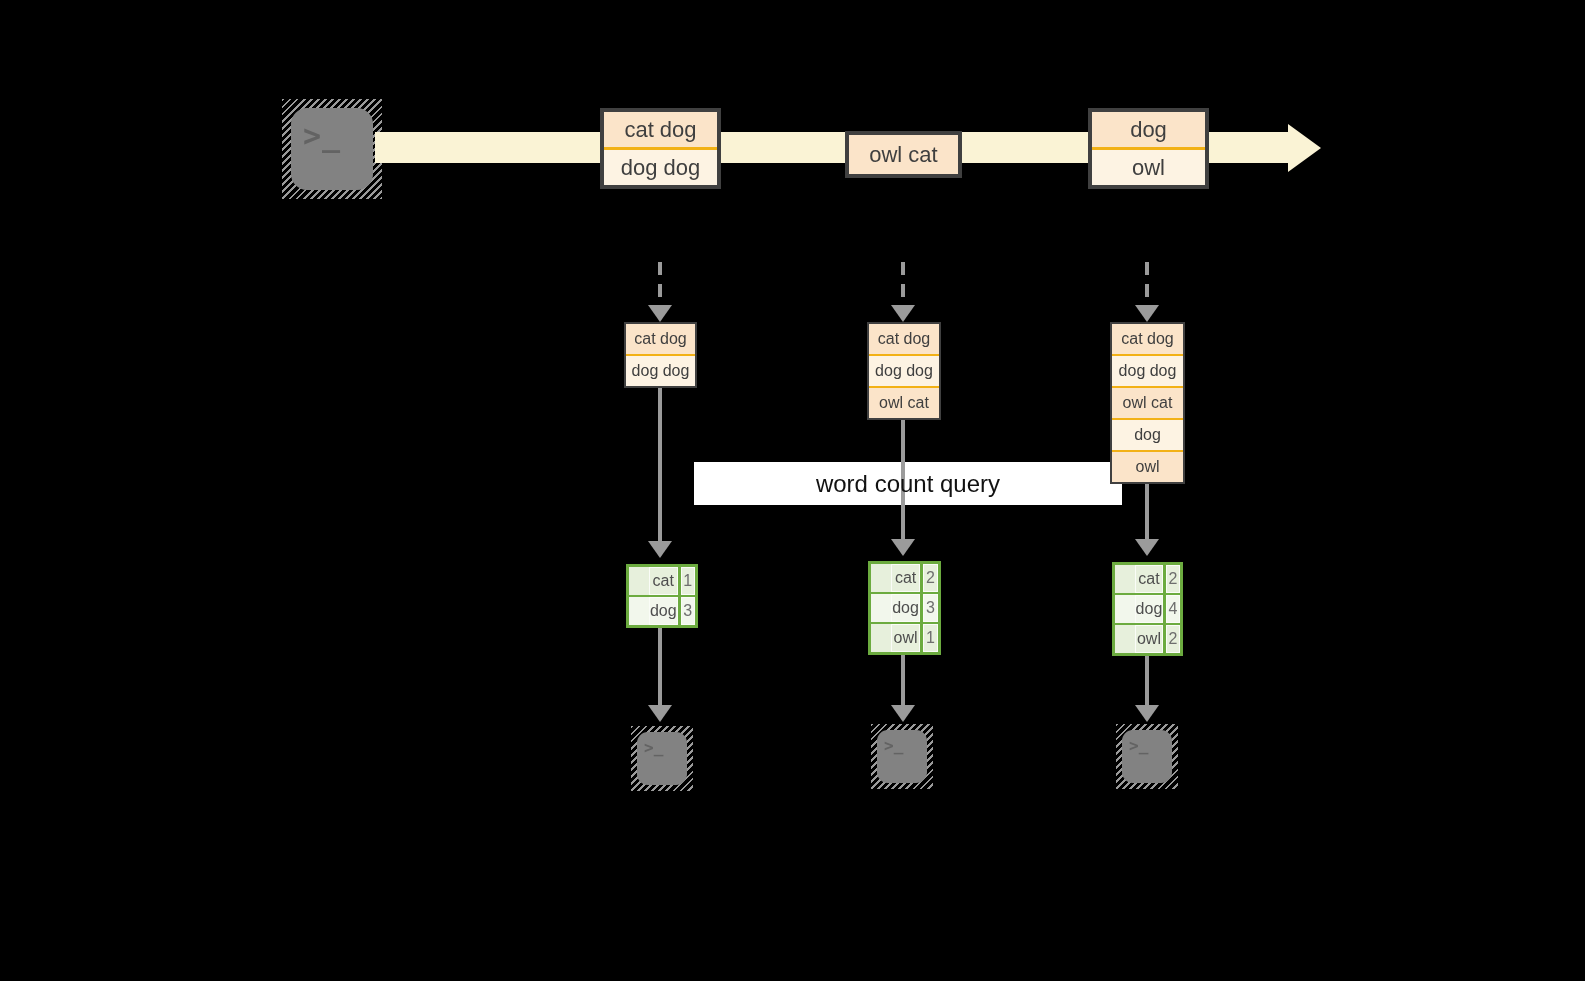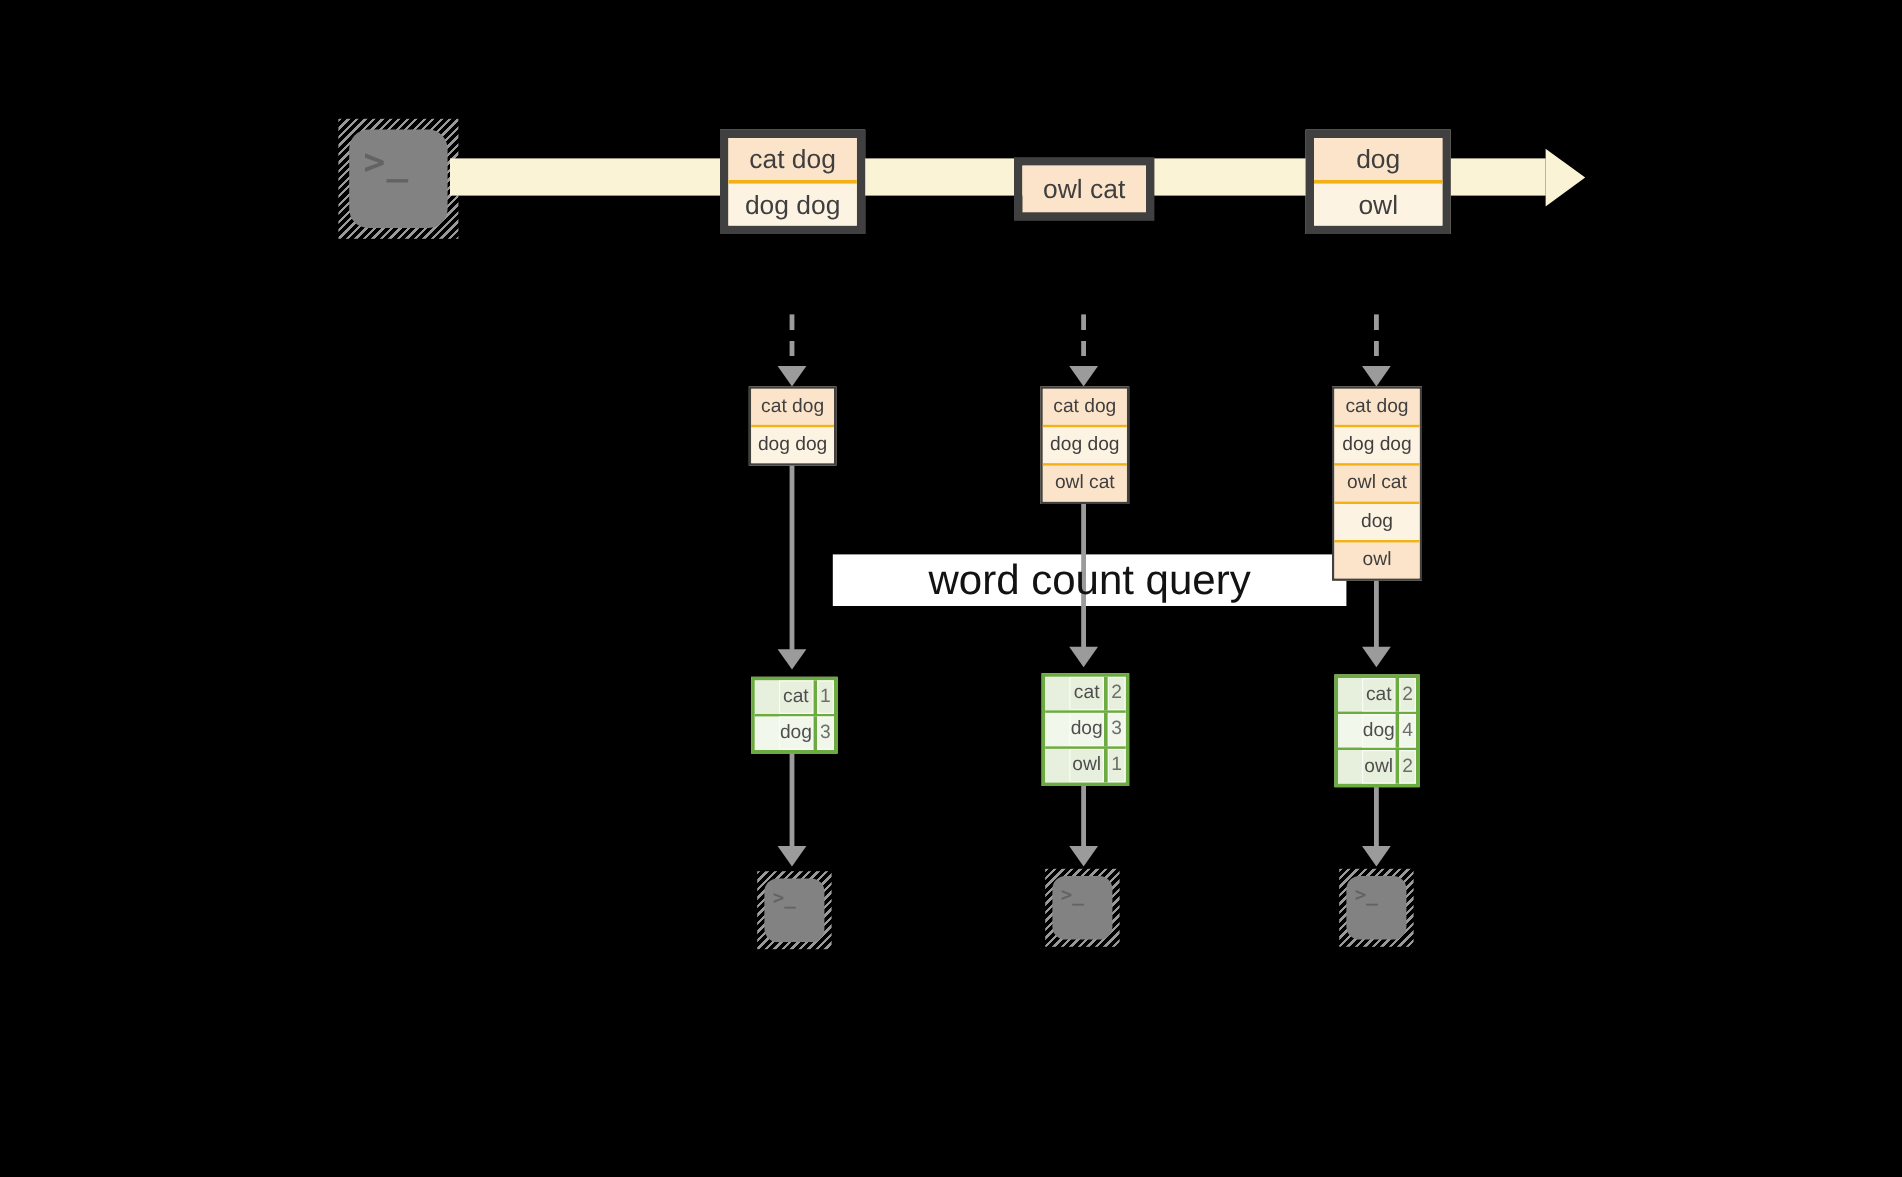--- a/index.html
+++ b/index.html
@@ -23,21 +23,21 @@
   #sink1 { left:631px; top:726px; }
   #sink2 { left:871px; top:724px; }
   #sink3 { left:1116px; top:724px; }
 
   
   .band { position:absolute; left:375px; top:132px; width:913px; height:31px; background:#FAF3D5; z-index:2; }
   .band-head { position:absolute; left:1288px; top:124px; width:0; height:0; z-index:2;
     border-top:24px solid transparent; border-bottom:24px solid transparent; border-left:33px solid #FAF3D5; }
 
   
-  .obox { position:absolute; border:7px solid #404040; box-sizing:border-box; z-index:4; background:#FBE4C9; }
+  .obox { position:absolute; border:4px solid #404040; box-sizing:border-box; z-index:4; background:#FBE4C9; }
   .obox .row { display:flex; align-items:center; justify-content:center; color:#3F3F3F; }
   .row.dark  { background:#FBE4C9; }
   .row.light { background:#FDF3E3; }
   .obox.big  { font-size:22px; }
   .obox.big .row { height:35px; }
   .obox.big .row + .row { border-top:3px solid #F2B116; }
   .obox.small { border-width:2px; font-size:16px; }
   .obox.small .row { height:30px; }
   .obox.small .row + .row { border-top:2px solid #F2B116; }
 
@@ -64,21 +64,21 @@
   #mid2 { left:901px;  top:418px; height:122px; }  #mid2h { left:891px;  top:539px; }
   #mid3 { left:1145px; top:482px; height:58px;  }  #mid3h { left:1135px; top:539px; }
 
   #bot1 { left:658px;  top:628px; height:78px; }   #bot1h { left:648px;  top:705px; }
   #bot2 { left:901px;  top:655px; height:51px; }   #bot2h { left:891px;  top:705px; }
   #bot3 { left:1145px; top:656px; height:50px; }   #bot3h { left:1135px; top:705px; }
 
   
   .label-bg { position:absolute; left:694px; top:462px; width:428px; height:43px; background:#FFFFFF; z-index:1; }
   .label-text { position:absolute; left:694px; top:462px; width:428px; height:43px; z-index:3;
-    display:flex; align-items:center; justify-content:center; font-size:35px; color:#121212; }
+    display:flex; align-items:center; justify-content:center; font-size:24px; color:#121212; }
 
   
   .gtable { position:absolute; border:3px solid #6CAB3F; box-sizing:border-box; z-index:4; font-size:16px; background:#E7F0DC; }
   .gtable .trow { display:flex; height:28px;padding-left:20px; }
   .gtable .trow + .trow { border-top:2px solid #6CAB3F; }
   .trow.dark  { background:#E7F0DC; }
   .trow.light { background:#F2F7EC; }
   .trow .w { flex:0 0 62%; display:flex; align-items:center; justify-content:center;
     border-right:3px solid #6CAB3F; color:#4E4E4E; box-shadow:inset 0 0 0 1px #fafcf7; }
   .trow .c { flex:1; display:flex; align-items:center; justify-content:center; color:#6E6E6E; box-shadow:inset 0 0 0 1px #fafcf7; }

